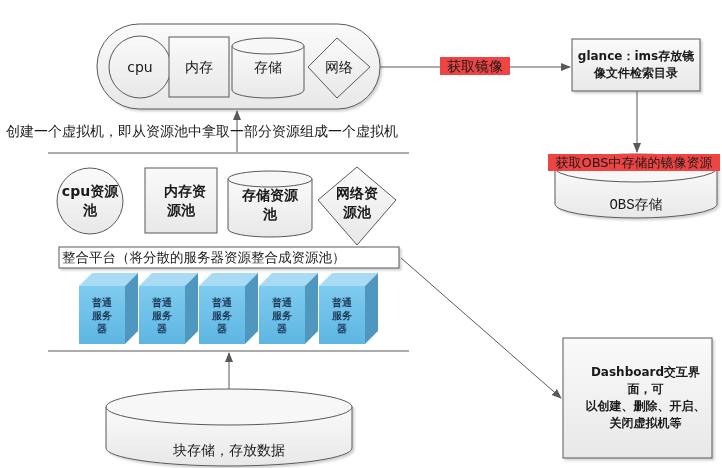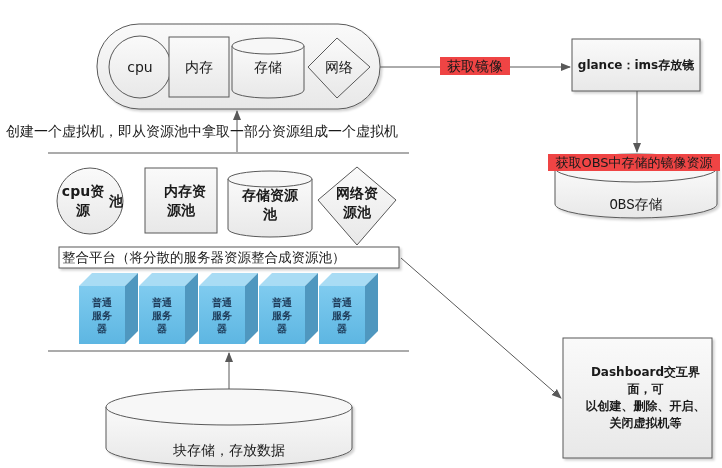--- a/index.html
+++ b/index.html
@@ -113,29 +113,30 @@
 
 <div class="lbl" style="left:110px;top:58px;width:60px;">cpu</div>
 <div class="lbl" style="left:169px;top:58px;width:60px;">内存</div>
 <div class="lbl" style="left:232px;top:58px;width:72px;">存储</div>
 <div class="lbl" style="left:308px;top:58px;width:62px;">网络</div>
 
 <div class="lbl bg-white" style="left:440px;top:57px;width:70px;">获取镜像</div>
 
 <div class="box" style="left:572px;top:39px;width:128px;height:52px;flex-direction:column;">
   <div class="lbl-sm">glance：ims存放镜</div>
+  <div class="lbl-sm">像文件检索目录</div>
 </div>
 
 <div class="lbl lbl-sm bg-white" style="left:548px;top:114px;width:172px;font-size:13px;margin-top:40px;">获取OBS中存储的镜像资源</div>
 
 <div class="lbl" style="left:555px;top:196px;width:162px;font-family:Liberation Mono, monospace;">OBS存储</div>
 
 <div class="lbl" style="left:6px;top:122px;width:460px;text-align:left;white-space:nowrap;">创建一个虚拟机，即从资源池中拿取一部分资源组成一个虚拟机</div>
 
-<div class="box" style="left:57px;top:168px;width:66px;height:66px;">
+<div class="box" style="left:57px;top:168px;width:66px;height:66px;flex-direction:column;">
   <div class="lbl-sm" style="font-size:14px;line-height:19px;">cpu资源</div>
   <div class="lbl-sm" style="font-size:14px;line-height:19px;">池</div>
 </div>
 <div class="box" style="left:145px;top:168px;width:72px;height:65px;flex-direction:column;">
   <div style="font-size:14px;line-height:19px;margin-left:8px;">内存资</div>
   <div style="font-size:14px;line-height:19px;">源池</div>
 </div>
 <div class="box" style="left:228px;top:180px;width:84px;height:50px;flex-direction:column;">
   <div style="font-size:14px;line-height:19px;">存储资源</div>
   <div style="font-size:14px;line-height:19px;">池</div>

